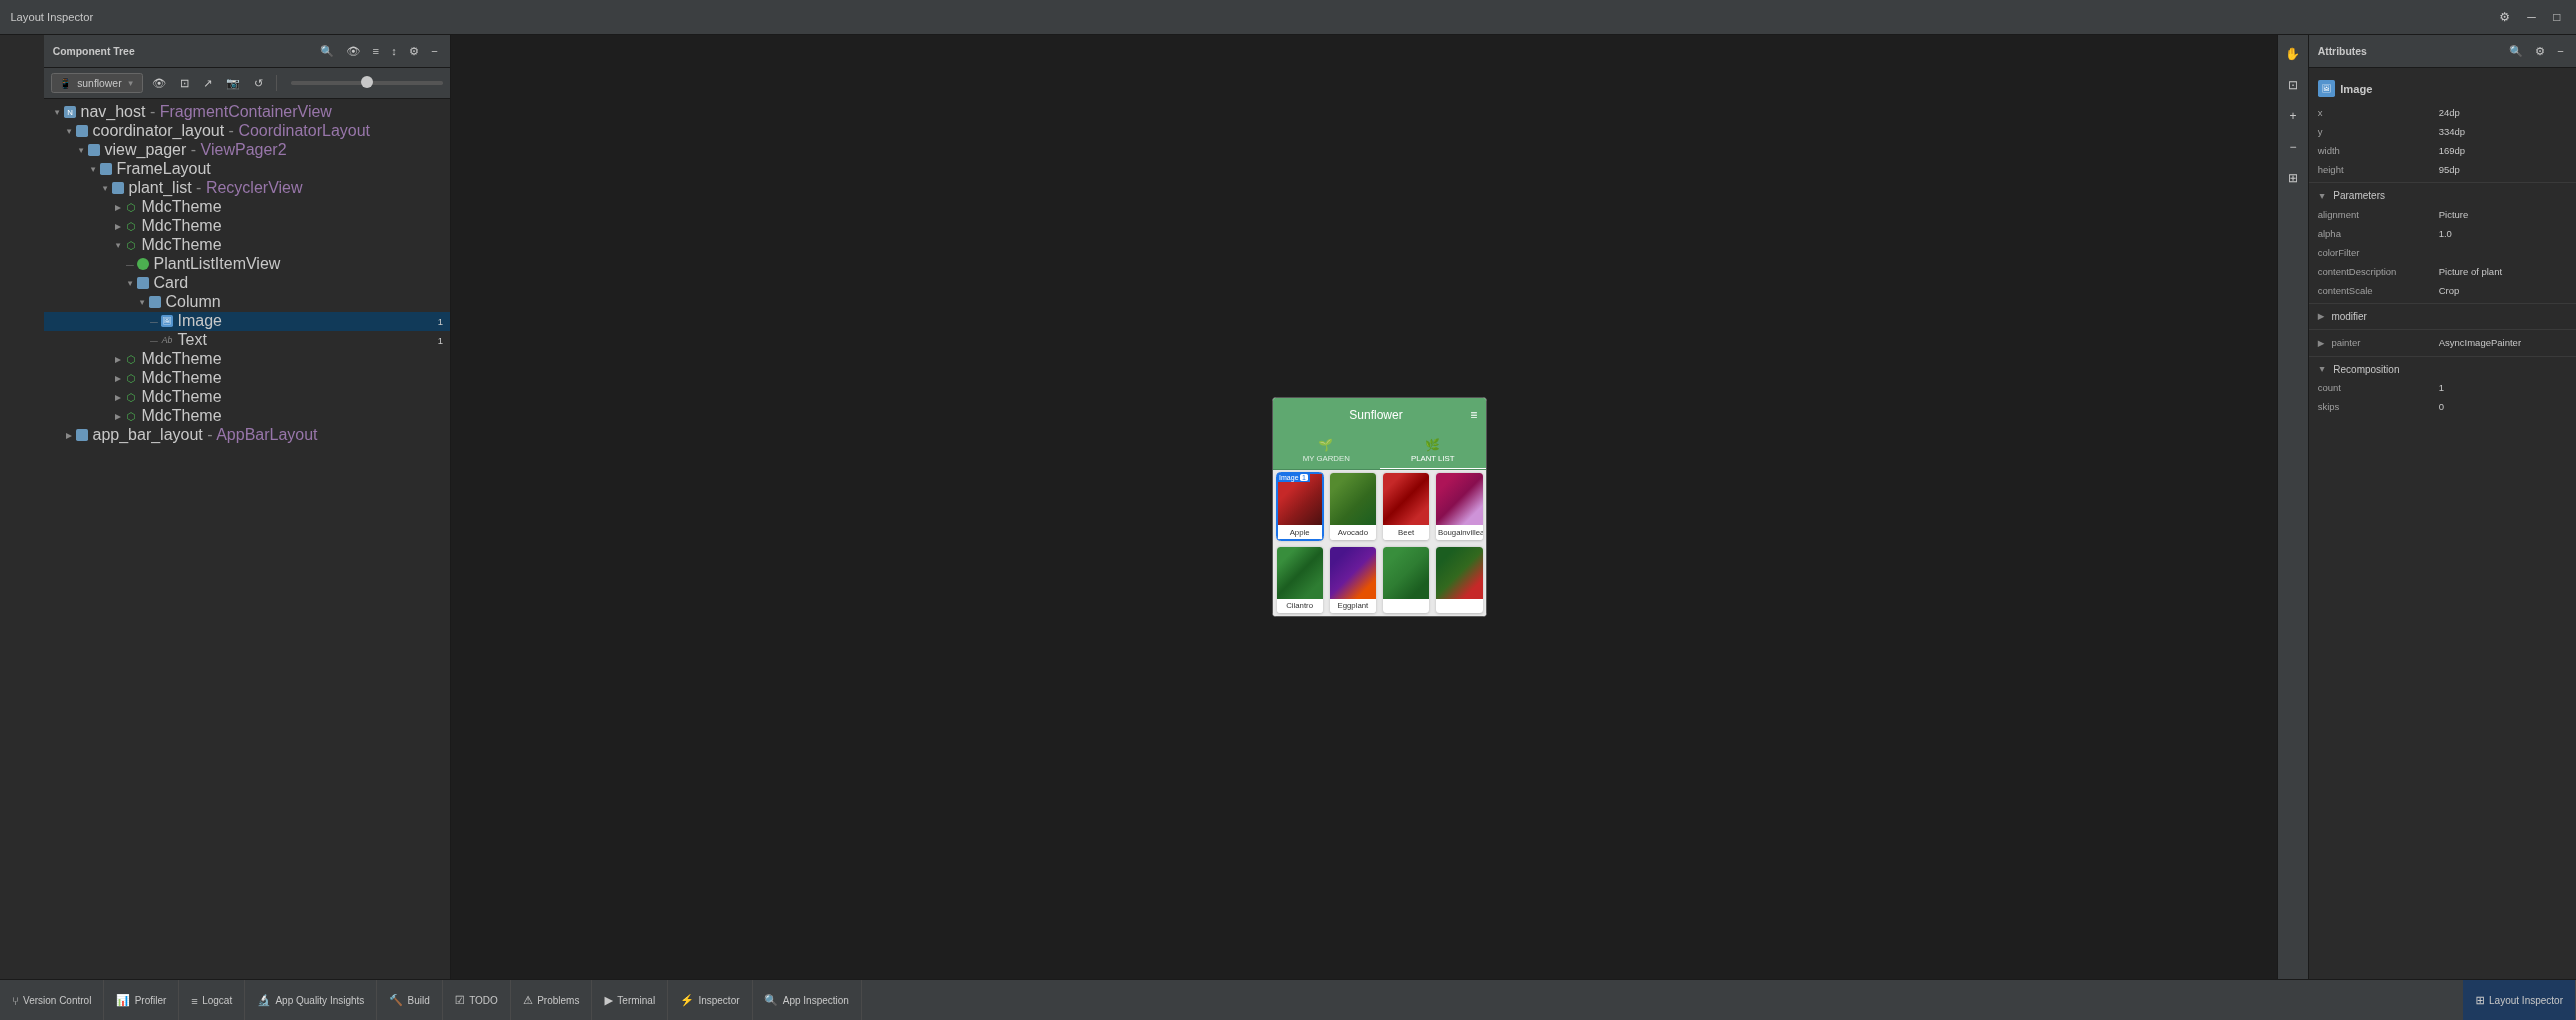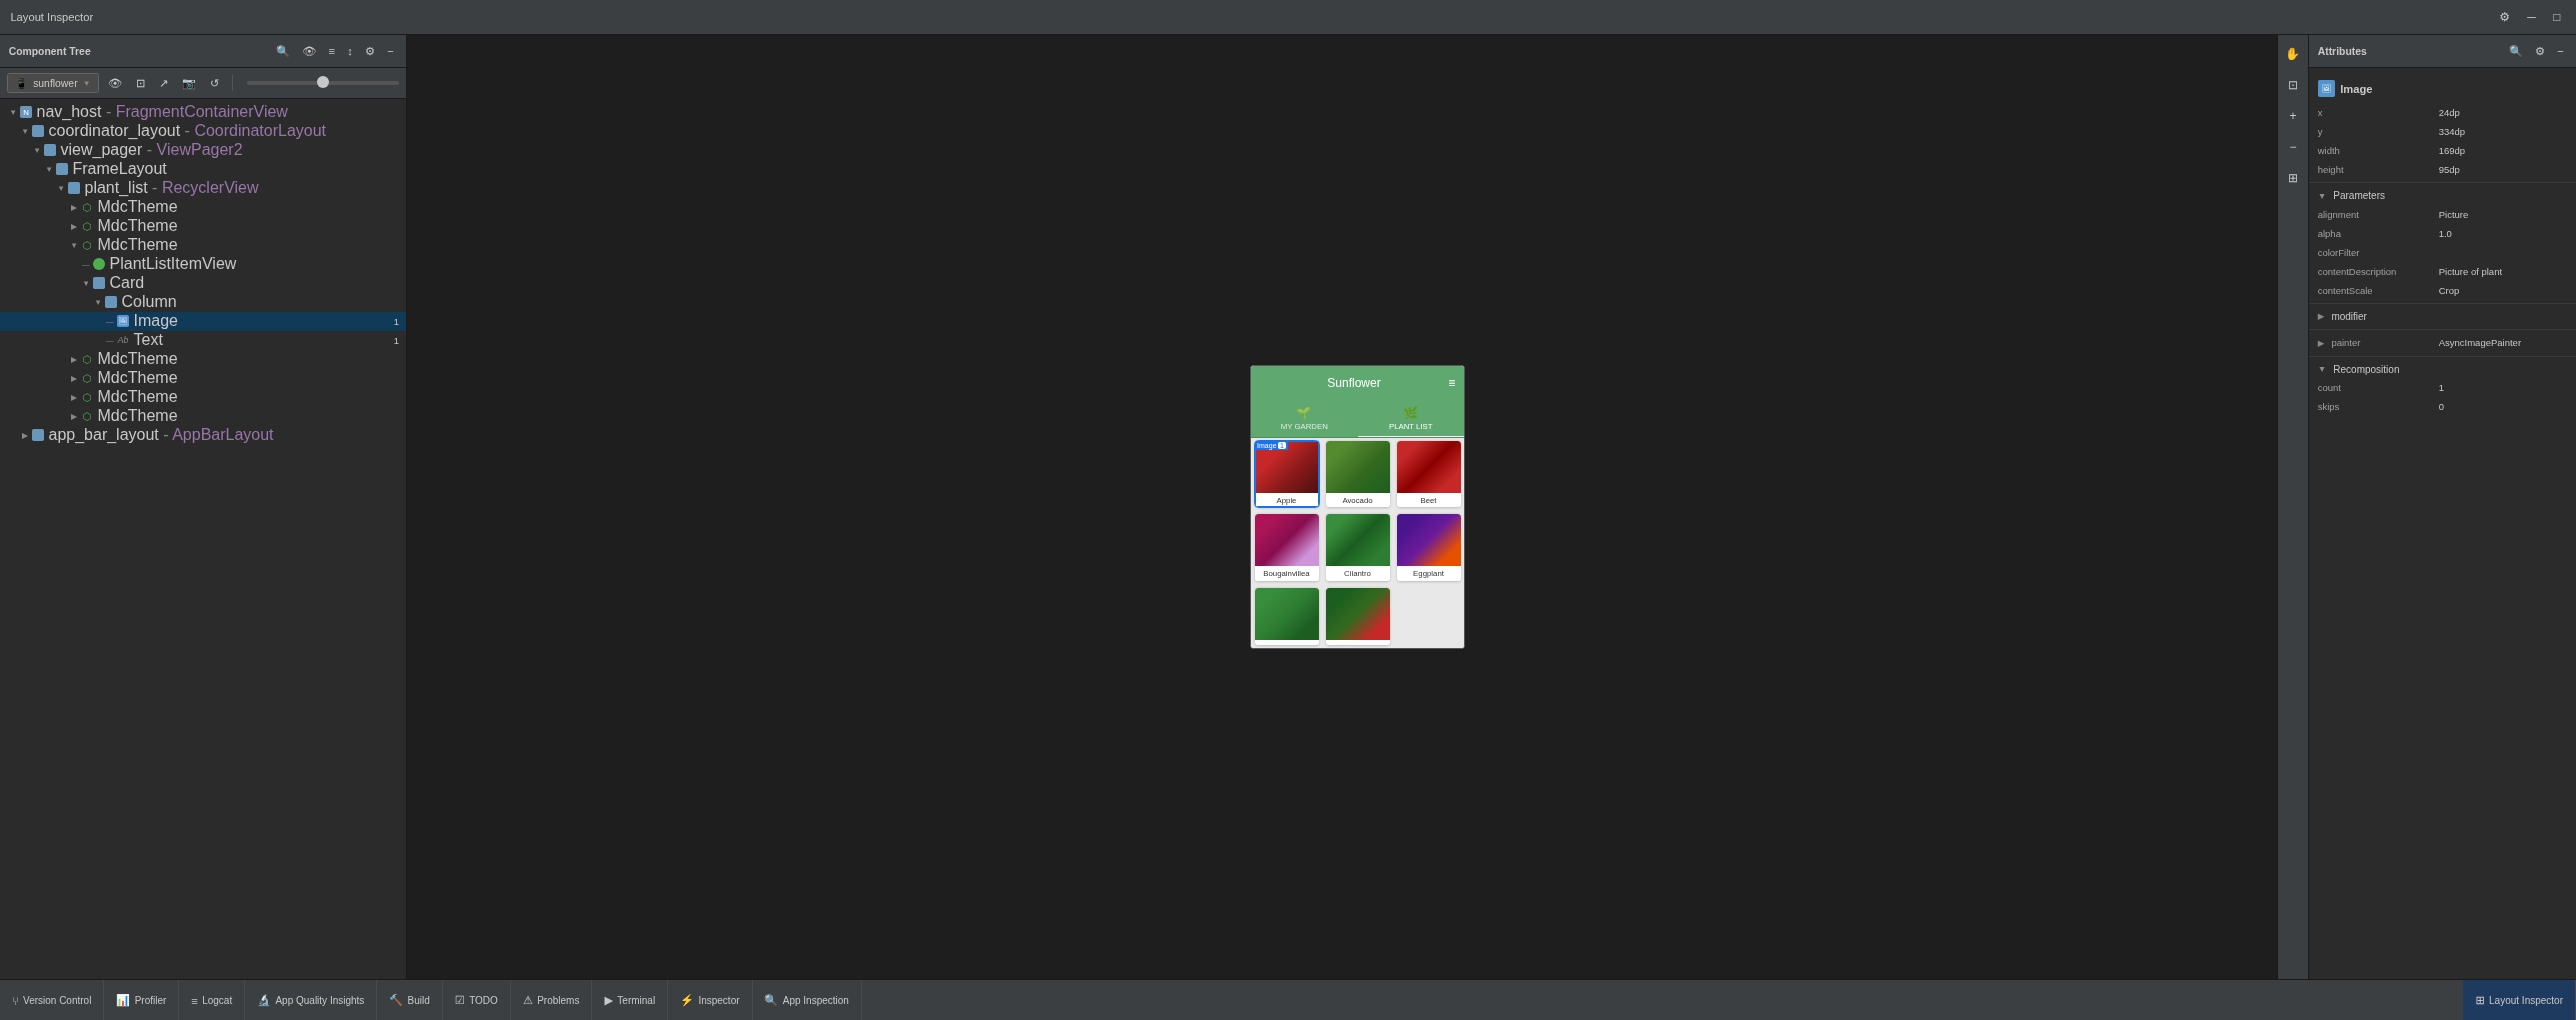--- a/index.html
+++ b/index.html
@@ -52,20 +52,21 @@
     }
 
     
     .left-panel {
       width: 407px;
       background: #2b2b2b;
       border-right: 0.9px solid #1a1a1a;
       display: flex;
       flex-direction: column;
       flex-shrink: 0;
+      margin-left: 44px;
     }
 
     .panel-header {
       background: #3c3f41;
       padding: 7px 8.7px;
       display: flex;
       align-items: center;
       gap: 7px;
       border-bottom: 0.9px solid #1a1a1a;
       height: 33px;
@@ -308,21 +309,21 @@
     .phone-tab.active {
       color: white;
       border-bottom: 1.7px solid white;
     }
     .tab-icon-area {
       font-size: 12px;
     }
 
     .plant-grid {
       display: grid;
-      grid-template-columns: 1fr 1fr 1fr;
+      grid-template-columns: 1fr 1fr 1fr 1fr;
       gap: 0;
       background: #e8e8e8;
     }
     .plant-card {
       background: white;
       margin: 3.5px;
       border-radius: 3.5px;
       overflow: hidden;
       box-shadow: 0 0.9px 2.6px rgba(0,0,0,0.2);
     }

